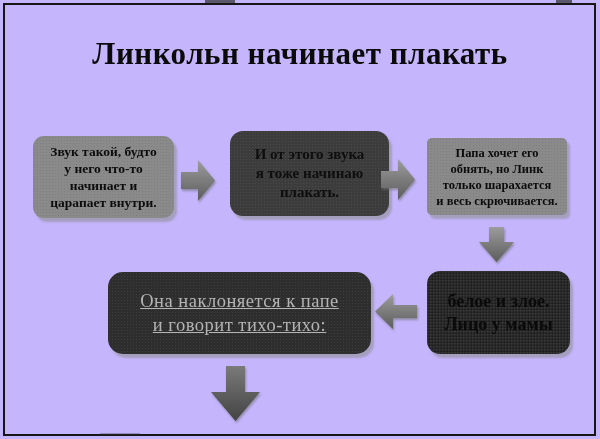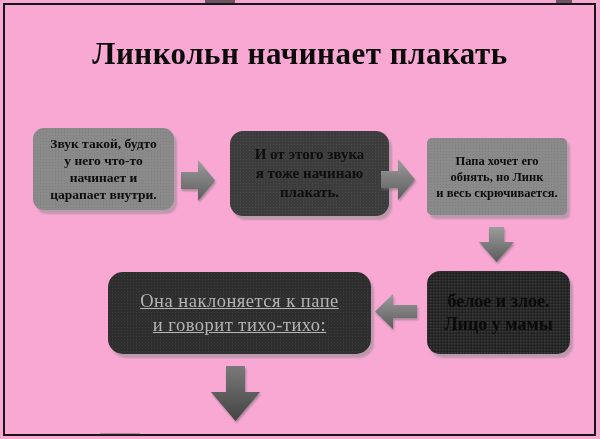--- a/index.html
+++ b/index.html
@@ -5,21 +5,21 @@
   html, body {
     margin: 0;
     padding: 0;
     background: #e8e8e8;
     font-family: "Liberation Serif", "DejaVu Serif", serif;
   }
   .page {
     position: relative;
     width: 600px;
     height: 439px;
-    background: #f9a8d4;
+    background: #c4b5fd;
     overflow: hidden;
   }
   .frame {
     position: absolute;
     left: 3px; top: 3px; right: 4px; bottom: 3px;
     border: 2px solid #161616;
     pointer-events: none;
   }
   .smudge {
     position: absolute;
@@ -53,21 +53,21 @@
   .box .ln { display: block; }
   .grain-dark {
     background-image: radial-gradient(rgba(255,255,255,0.07) 0.6px, transparent 0.9px);
     background-size: 3px 3px;
   }
   .grain-light {
     background-image: radial-gradient(rgba(0,0,0,0.09) 0.6px, transparent 0.9px);
     background-size: 3px 3px;
   }
   .box-1 {
-    left: 33px; top: 128px; width: 141px; height: 82px;
+    left: 33px; top: 136px; width: 141px; height: 82px;
     background-color: #8a8a8a;
     border-radius: 11px;
     font-size: 13.5px; line-height: 17px;
     color: #0c0c0c;
   }
   .box-2 {
     left: 230px; top: 131px; width: 159px; height: 85px;
     background-color: #3c3c3c;
     border-radius: 13px;
     font-size: 15px; line-height: 19px;
@@ -147,20 +147,21 @@
 
   <div class="arrow ar2">
     <svg width="35" height="45" viewBox="0 0 35 45">
       <polygon points="0,14 17,14 17,2 34,22.5 17,43 17,31 0,31" fill="url(#gA)"></polygon>
     </svg>
   </div>
 
   <div class="box box-3 grain-light">
     <span class="ln">Папа хочет его</span>
     <span class="ln">обнять, но Линк</span>
+    <span class="ln">только шарахается</span>
     <span class="ln">и весь скрючивается.</span>
   </div>
 
   <div class="arrow ad1">
     <svg width="37" height="36" viewBox="0 0 37 36">
       <polygon points="11,0 26,0 26,15 36,15 18.5,35 1,15 11,15" fill="url(#gA)"></polygon>
     </svg>
   </div>
 
   <div class="box box-4 grain-dark">

